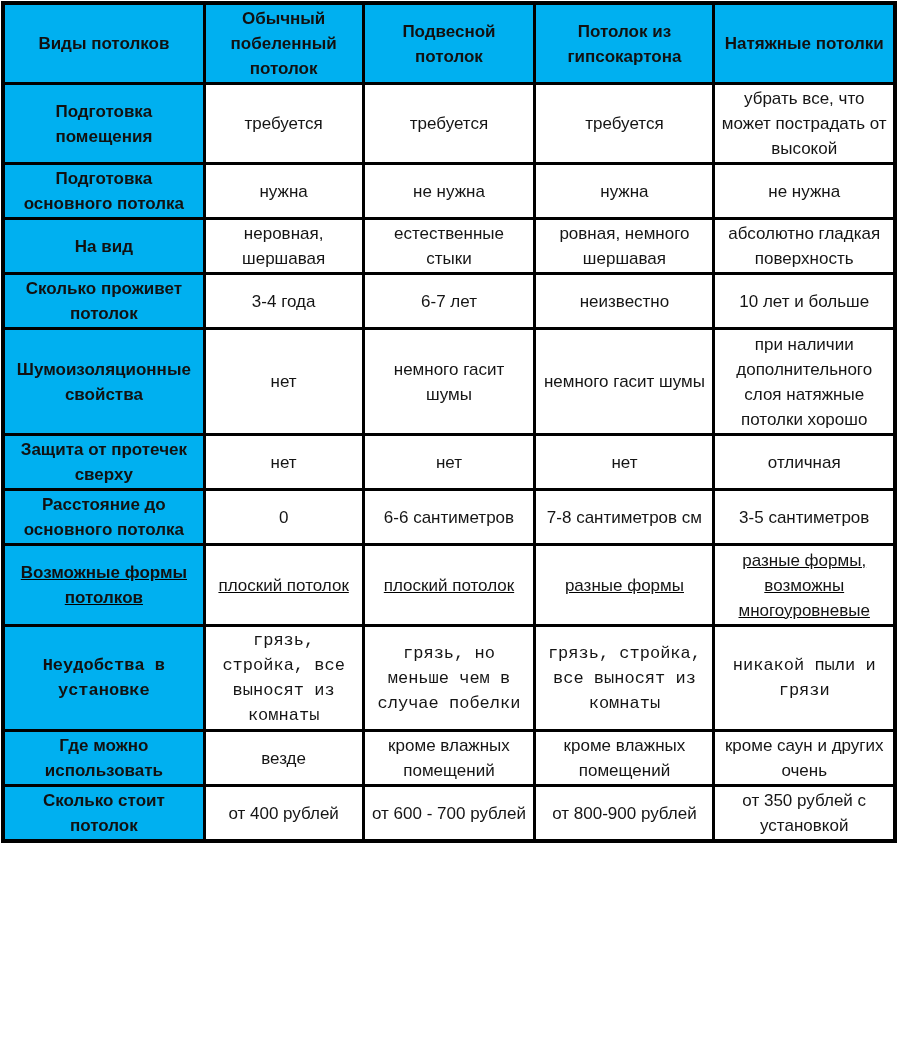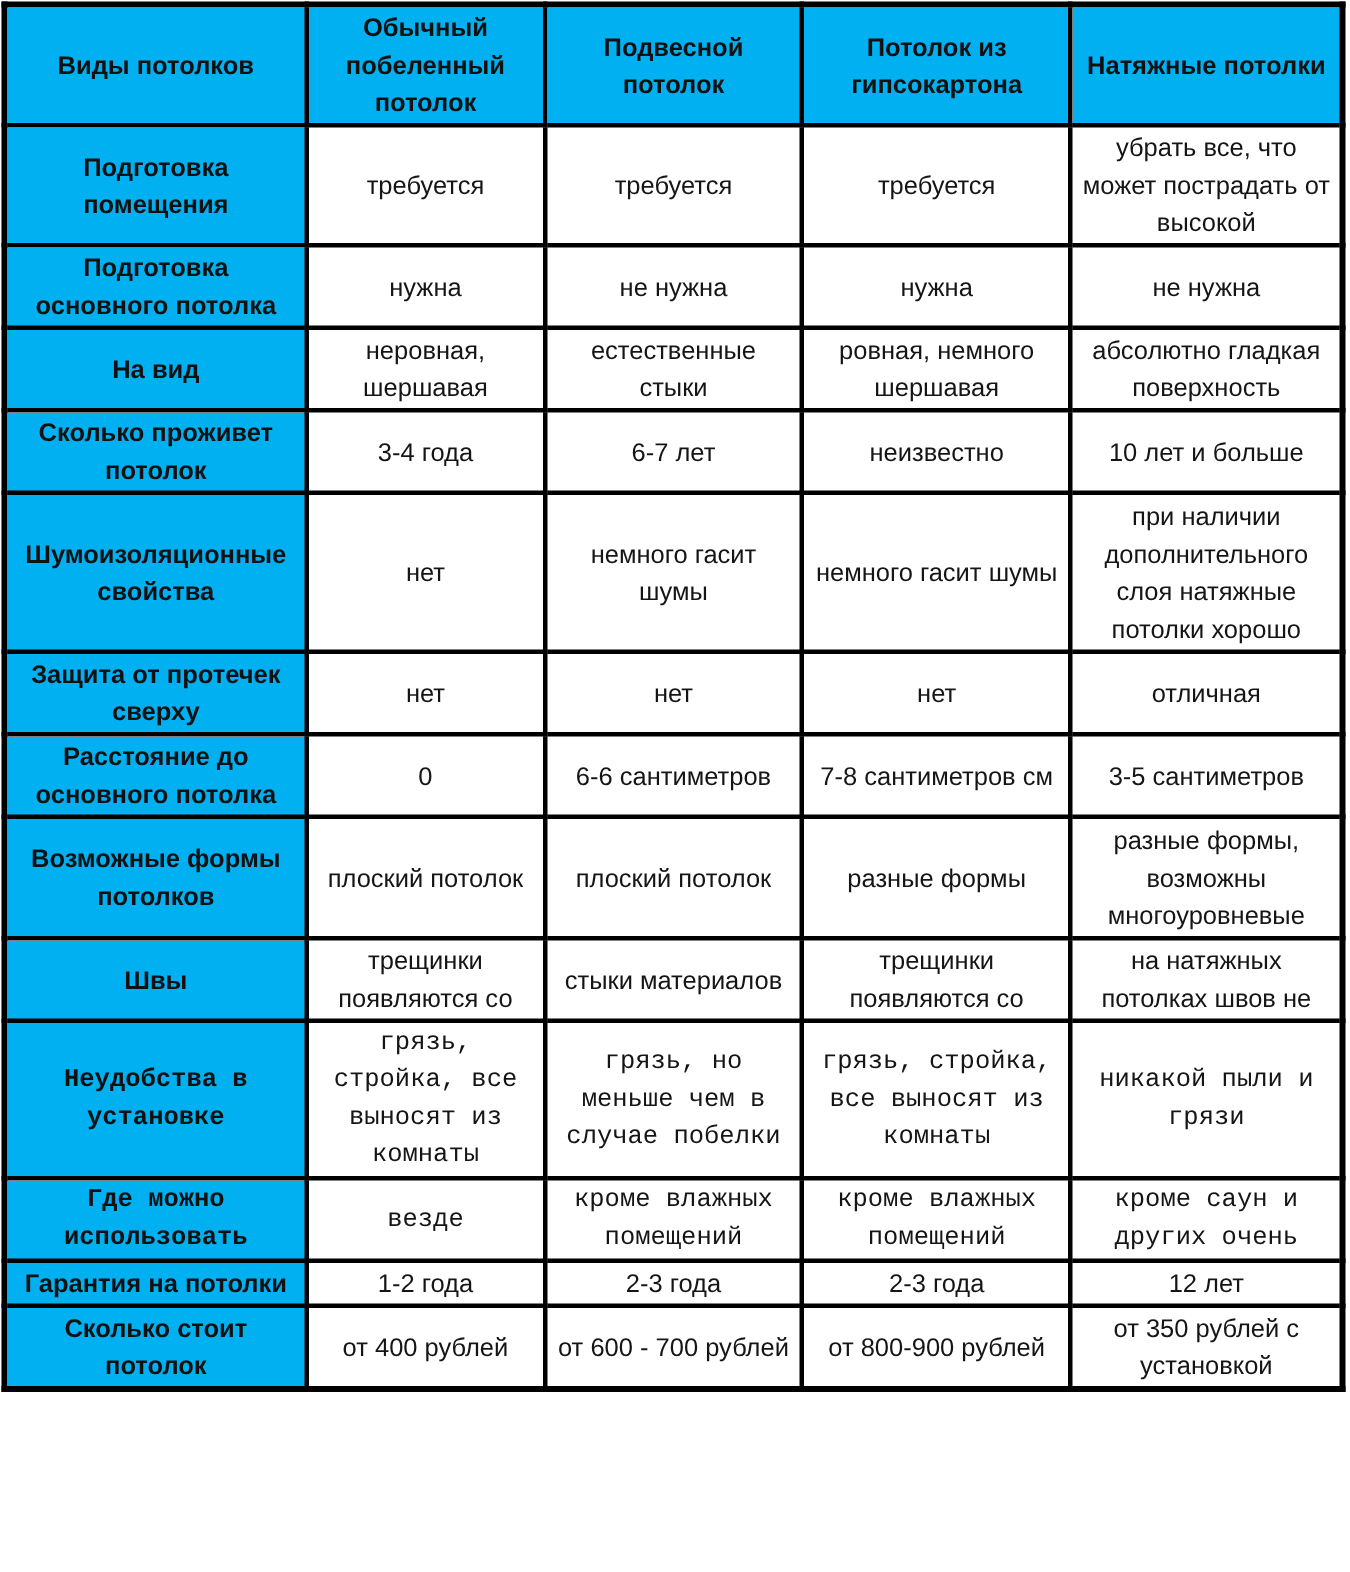--- a/index.html
+++ b/index.html
@@ -107,54 +107,40 @@
           <td class="val">нет</td>
           <td class="val">отличная</td>
         </tr>
         <tr style="height: 52px;">
           <td class="rowlabel">Расстояние до основного потолка</td>
           <td class="val">0</td>
           <td class="val">6-6 сантиметров</td>
           <td class="val">7-8 сантиметров см</td>
           <td class="val">3-5 сантиметров</td>
         </tr>
-        <tr style="height: 81px;">
+        <tr style="height: 81px; text-decoration: underline;">
           <td class="rowlabel">Возможные формы потолков</td>
           <td class="val">плоский потолок</td>
           <td class="val">плоский потолок</td>
           <td class="val">разные формы</td>
           <td class="val">разные формы, возможны многоуровневые</td>
-        </tr>
-        <tr style="height: 53px;">
-          <td class="rowlabel">Швы</td>
-          <td class="val">трещинки появляются со</td>
-          <td class="val">стыки материалов</td>
-          <td class="val">трещинки появляются со</td>
-          <td class="val">на натяжных потолках швов не</td>
         </tr>
         <tr style="height: 76px; font-family: Liberation Mono, monospace;">
           <td class="rowlabel">Неудобства в установке</td>
           <td class="val">грязь, стройка, все выносят из комнаты</td>
           <td class="val">грязь, но меньше чем в случае побелки</td>
           <td class="val">грязь, стройка, все выносят из комнаты</td>
           <td class="val">никакой пыли и грязи</td>
         </tr>
-        <tr style="height: 53px; font-family: Liberation Mono, monospace;">
+        <tr style="height: 53px;">
           <td class="rowlabel">Где можно использовать</td>
           <td class="val">везде</td>
           <td class="val">кроме влажных помещений</td>
           <td class="val">кроме влажных помещений</td>
           <td class="val">кроме саун и других очень</td>
-        </tr>
-        <tr style="height: 25px;">
-          <td class="rowlabel">Гарантия на потолки</td>
-          <td class="val">1-2 года</td>
-          <td class="val">2-3 года</td>
-          <td class="val">2-3 года</td>
-          <td class="val">12 лет</td>
         </tr>
         <tr style="height: 51px;">
           <td class="rowlabel">Сколько стоит потолок</td>
           <td class="val">от 400 рублей</td>
           <td class="val">от 600 - 700 рублей</td>
           <td class="val">от 800-900 рублей</td>
           <td class="val">от 350 рублей с установкой</td>
         </tr>
       </tbody>
   </table>

